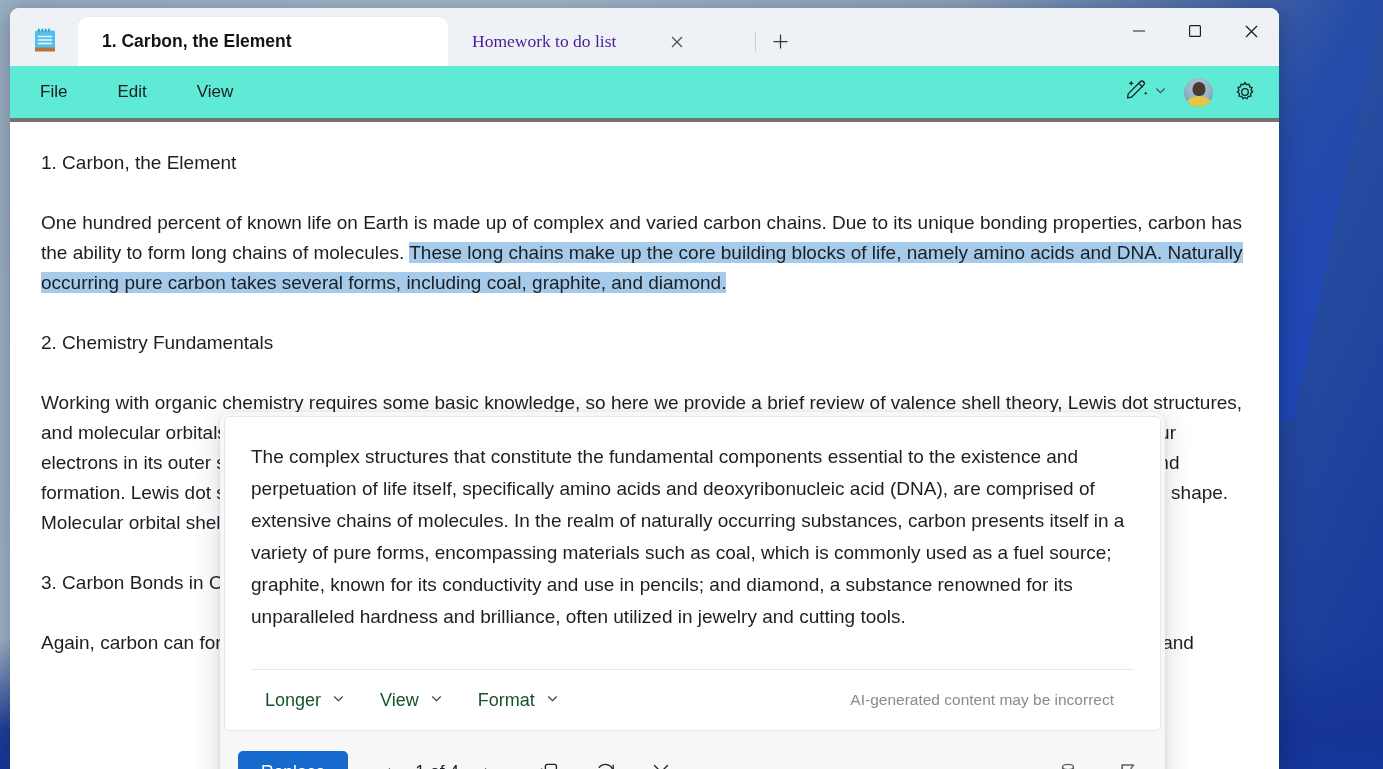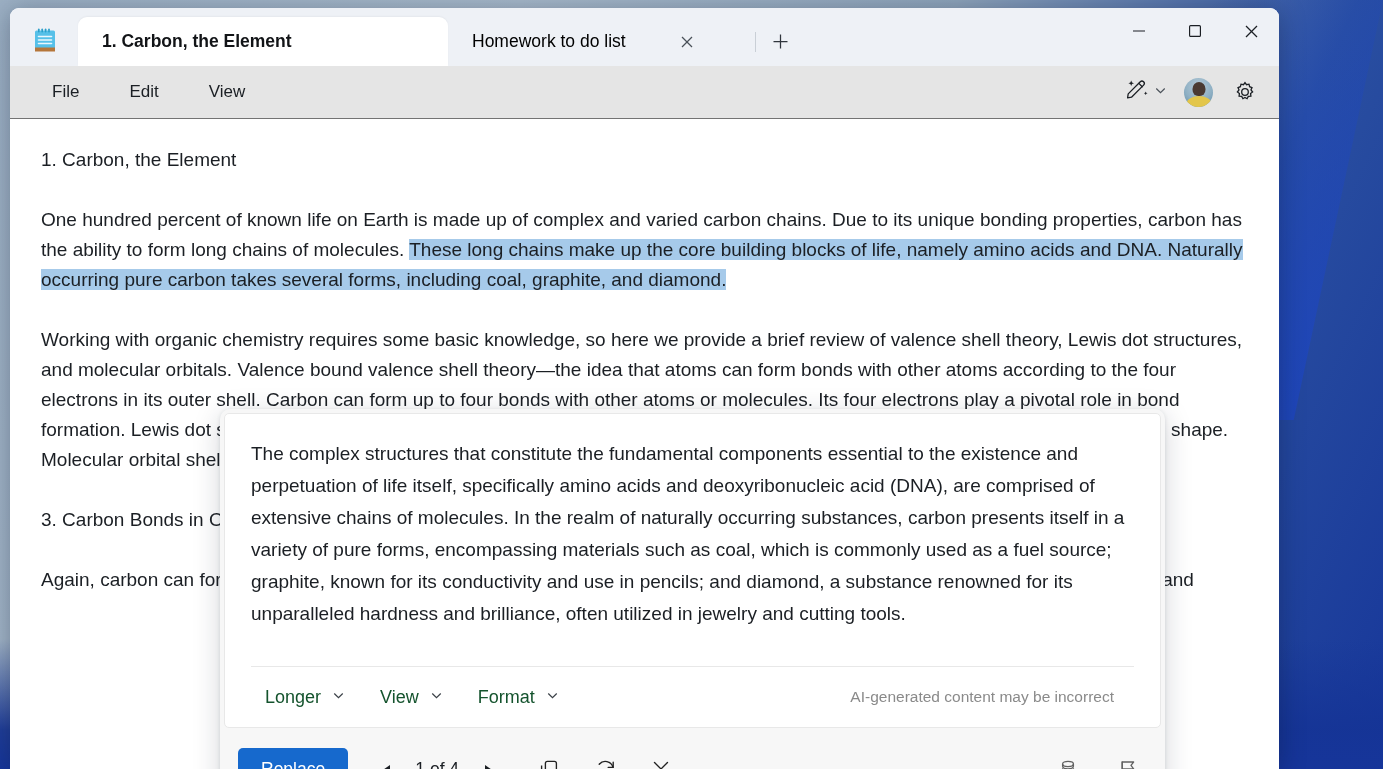--- a/index.html
+++ b/index.html
@@ -84,23 +84,24 @@
   }
   .tab.active {
     background: #ffffff;
     border-radius: 9px 9px 0 0;
     color: #121417;
     font-weight: 600;
     min-width: 370px;
     box-shadow: 0 -1px 2px rgba(0,0,0,0.04);
   }
   .tab.inactive {
-    color: #000000;
+    color: #4c1d95;
     min-width: 300px;
     padding-right: 10px;
+    font-family: Liberation Serif, serif;
   }
   .tab-close {
     width: 30px; height: 30px;
     display: flex; align-items: center; justify-content: center;
     color: #4a5159;
     font-size: 19px;
     margin-left: 46px;
     border-radius: 4px;
     line-height: 1;
   }
@@ -129,25 +130,25 @@
     width: 56px; height: 46px;
     display: flex; align-items: center; justify-content: center;
     color: #1b1f24;
   }
   .winbtn svg { display: block; }
 
   
   .menubar {
     position: relative;
     height: 52px;
-    background: #e5e5e5;
-    border-bottom: 1px solid #737373;
-    display: flex;
-    align-items: center;
-    padding-left: 40px;
+    background: #5eead4;
+    border-bottom: 4px solid #737373;
+    display: flex;
+    align-items: center;
+    padding-left: 28px;
   }
   .menuitem {
     font-size: 17px;
     color: #1b1f24;
     margin-right: 46px;
     padding: 4px 2px;
     border-radius: 4px;
   }
   .menu-right {
     position: absolute;
@@ -409,20 +410,21 @@
           <circle cx="12" cy="12" r="3.3"></circle>
           <path d="M12 2.6l1.5 2.1 2.5-0.5 0.6 2.5 2.4 0.9-1 2.4 1.6 2-2 1.6 0.3 2.6-2.6 0.2-1.2 2.3-2.1-1.3-2.1 1.3-1.2-2.3-2.6-0.2 0.3-2.6-2-1.6 1.6-2-1-2.4 2.4-0.9 0.6-2.5 2.5 0.5z"></path>
         </svg>
       </div>
     </div>
   </div>
 
   <div class="doc">
     <p><span>1. Carbon, the Element</span></p>
     <p><span>One hundred percent of known life on Earth is made up of complex and varied carbon chains. Due to its unique bonding properties, carbon has the ability to form long chains of molecules. </span><span class="sel">These long chains make up the core building blocks of life, namely amino acids and DNA. Naturally occurring pure carbon takes several forms, including coal, graphite, and diamond.</span></p>
+    <p><span>2. Chemistry Fundamentals</span></p>
     <p><span>Working with organic chemistry requires some basic knowledge, so here we provide a brief review of valence shell theory, Lewis dot structures, and molecular orbitals. Valence bound valence shell theory—the idea that atoms can form bonds with other atoms according to the four electrons in its outer shell. Carbon can form up to four bonds with other atoms or molecules. Its four electrons play a pivotal role in bond formation. Lewis dot structures) can help illuminate the eventual shape, including resonant structures) can help illuminate the eventual shape. Molecular orbital shells can help tell us its basic shape and, likewise a molecule can</span></p>
     <p><span>3. Carbon Bonds in Organic Chemistry</span></p>
     <p><span>Again, carbon can form up to four bonds with other molecules. In organic chemistry, we mainly focus on carbon chains with hydrogen and</span></p>
 
     <div class="ai-popup">
 
       <div class="ai-card">
         <p class="ai-text">The complex structures that constitute the fundamental components essential to the existence and perpetuation of life itself, specifically amino acids and deoxyribonucleic acid (DNA), are comprised of extensive chains of molecules. In the realm of naturally occurring substances, carbon presents itself in a variety of pure forms, encompassing materials such as coal, which is commonly used as a fuel source; graphite, known for its conductivity and use in pencils; and diamond, a substance renowned for its unparalleled hardness and brilliance, often utilized in jewelry and cutting tools.</p>
 
         <div class="ai-controls">

